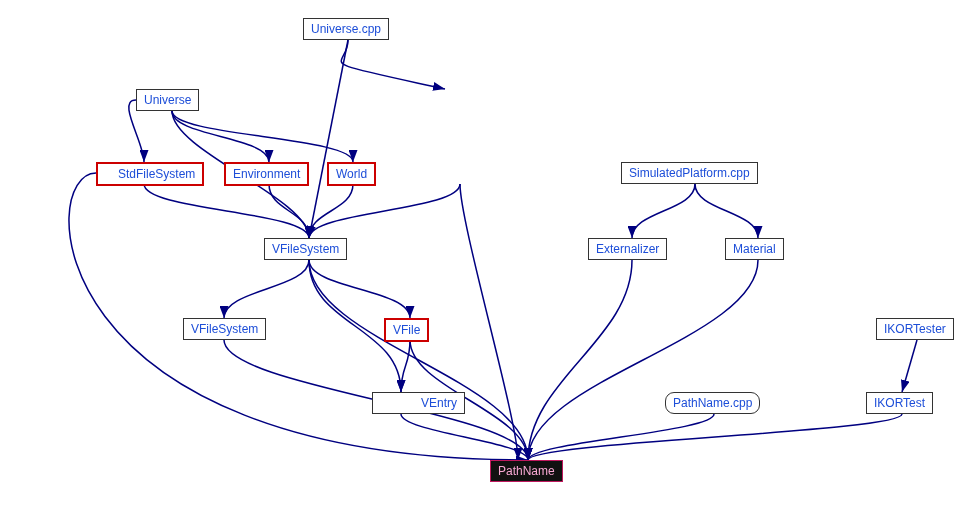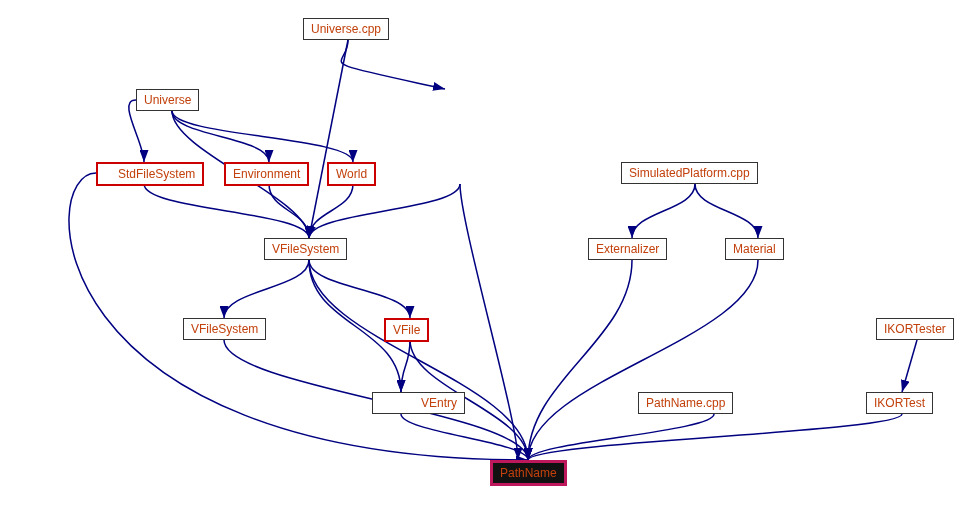--- a/index.html
+++ b/index.html
@@ -21,31 +21,31 @@
       top: 0; left: 0;
       width: 974px;
       height: 527px;
     }
     .node-box {
       position: absolute;
       border: 1px solid #333;
       background: #fff;
       padding: 3px 7px;
       font-size: 12px;
-      color: #c2410c;
+      color: #1d4ed8;
       white-space: nowrap;
       text-align: center;
     }
     .node-box.red-border {
       border: 2px solid #cc0000;
     }
     .node-box.dark-bg {
       background: #111;
-      color: #c2410c;
-      border: 3px solid #be185d;
+      color: #f9a8d4;
+      border: 1px solid #be185d;
     }
   </style>
 </head>
 <body>
 
 <div id="diagram-container">
   <svg id="diagram-svg">
     <defs>
       <marker id="arrowhead" markerWidth="8" markerHeight="6" refX="8" refY="3" orient="auto">
         <polygon points="0 0, 8 3, 0 6" fill="#000080"></polygon>
@@ -86,16 +86,16 @@
     <div class="node-box red-border" style="left: 224px; top: 162px;">Environment</div>
     <div class="node-box red-border" style="left: 327px; top: 162px;">World</div>
     <div class="node-box" style="left: 621px; top: 162px;">SimulatedPlatform.cpp</div>
     <div class="node-box" style="left: 264px; top: 238px;">VFileSystem</div>
     <div class="node-box" style="left: 588px; top: 238px;">Externalizer</div>
     <div class="node-box" style="left: 725px; top: 238px;">Material</div>
     <div class="node-box" style="left: 183px; top: 318px;">VFileSystem</div>
     <div class="node-box red-border" style="left: 384px; top: 318px;">VFile</div>
     <div class="node-box" style="left: 876px; top: 318px;">IKORTester</div>
     <div class="node-box" style="left: 372px; top: 392px; padding-left: 48px;">VEntry</div>
-    <div class="node-box" style="left: 638px; top: 392px;">PathName.cpp</div>
+    <div class="node-box" style="left: 665px; top: 392px; border-radius: 9px;">PathName.cpp</div>
     <div class="node-box" style="left: 866px; top: 392px;">IKORTest</div>
     <div class="node-box dark-bg" style="left: 490px; top: 460px;">PathName</div>
   </div>
 
 </body></html>

